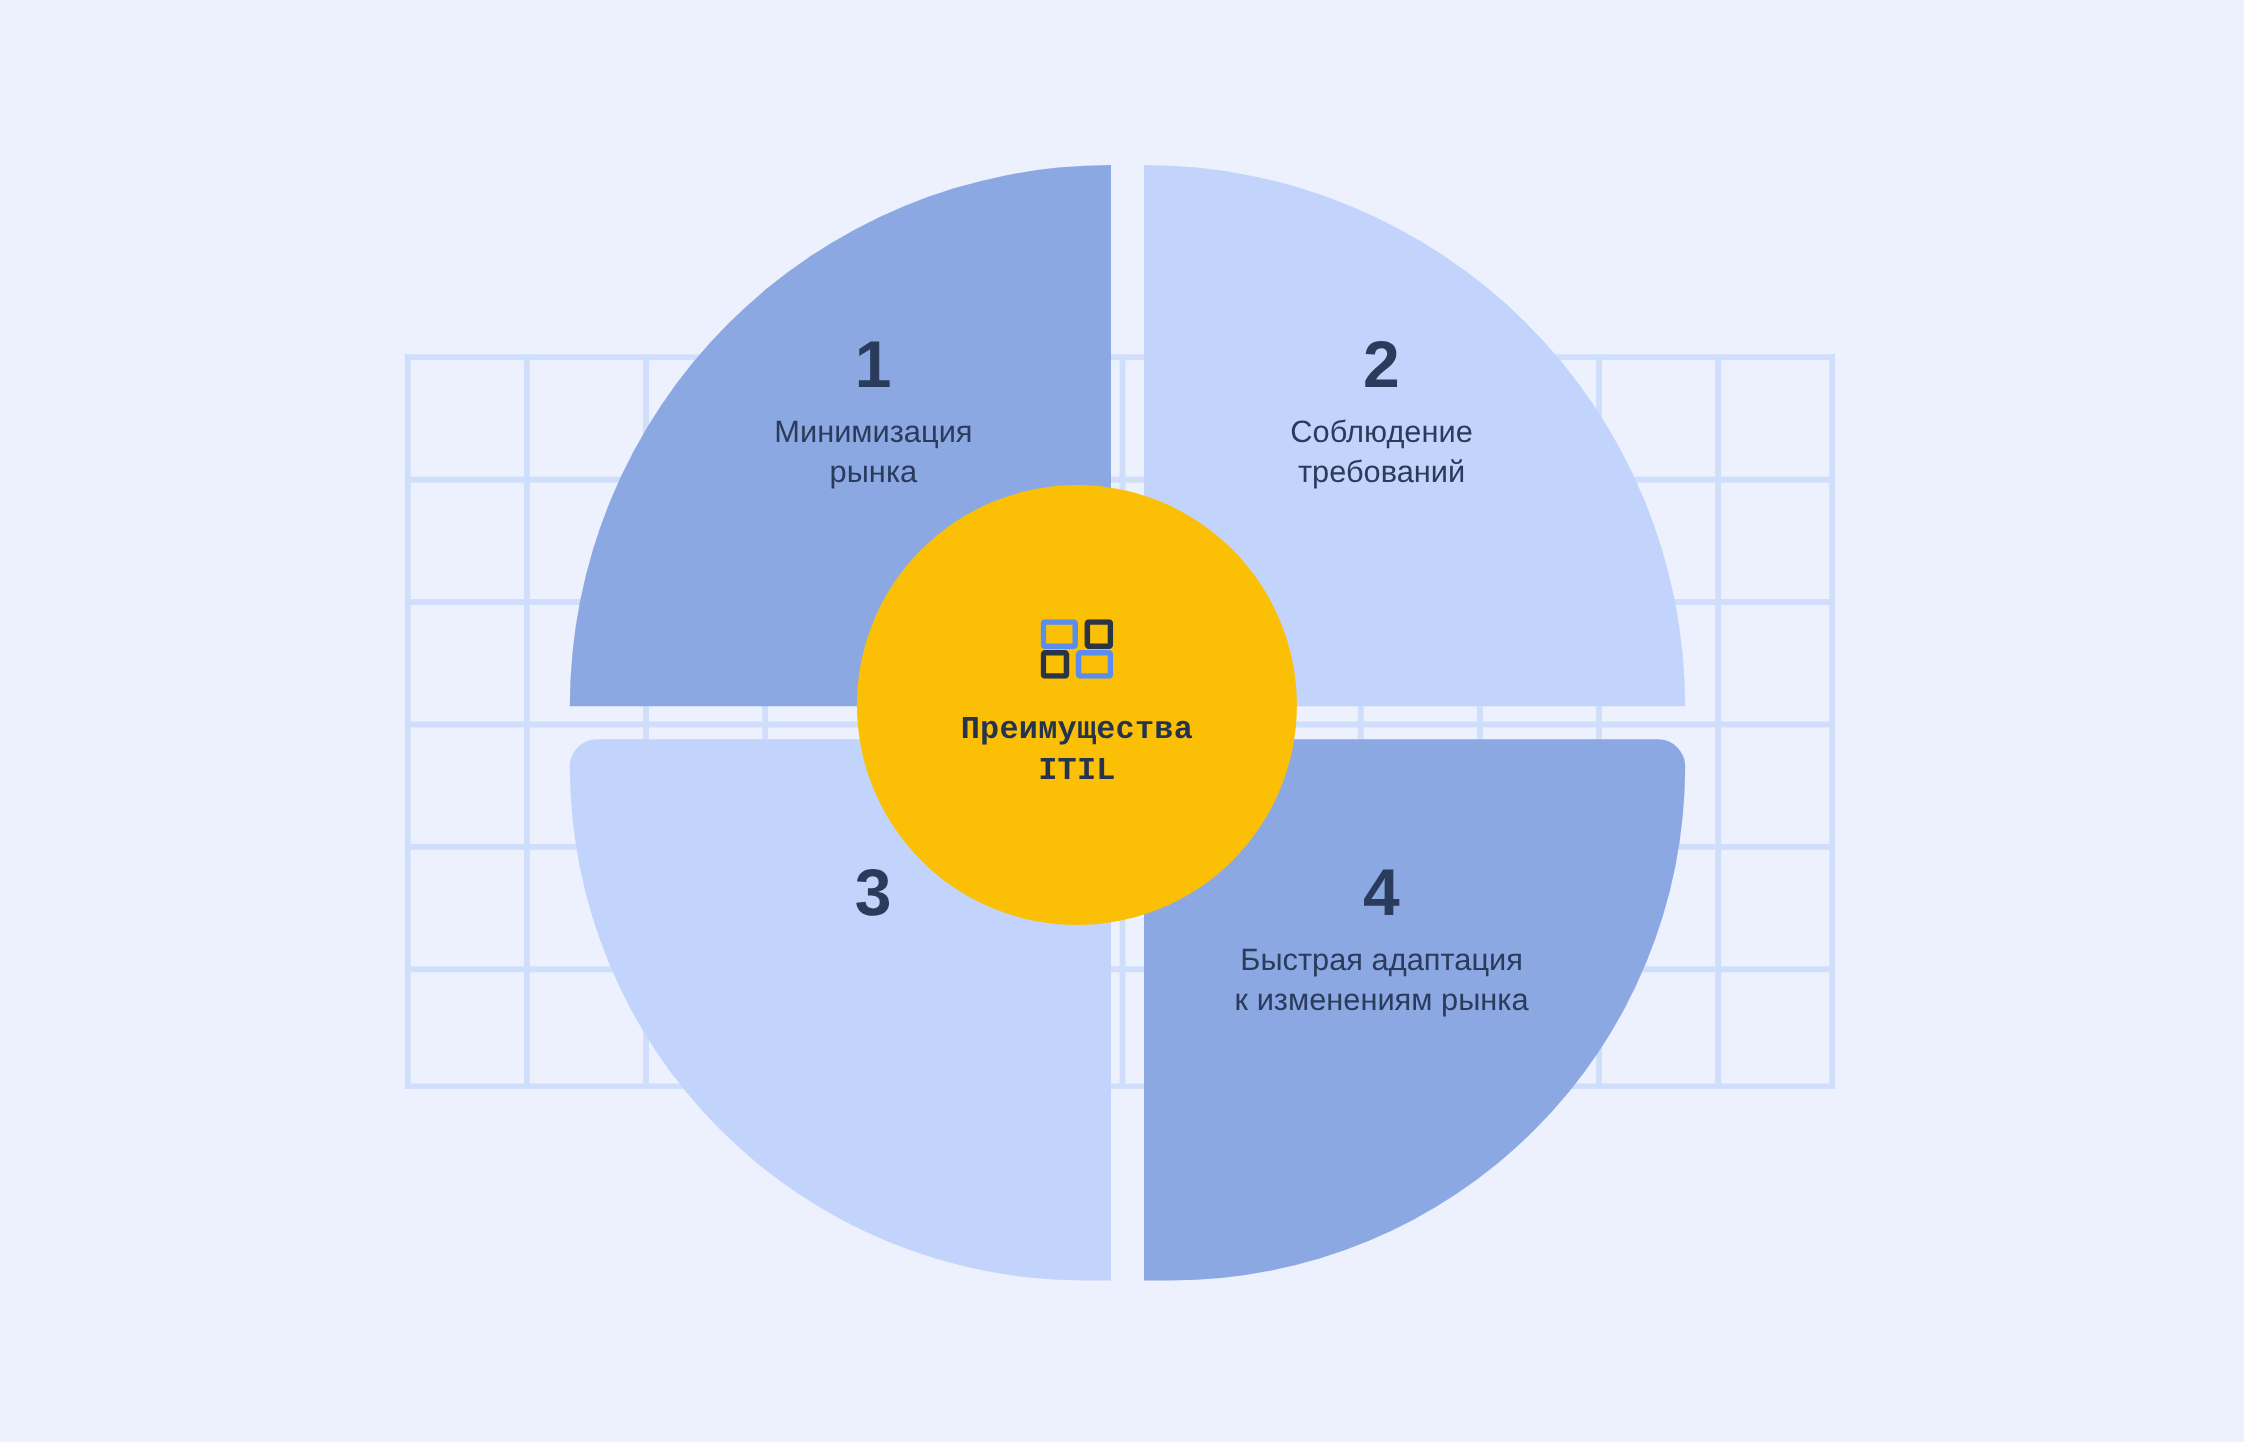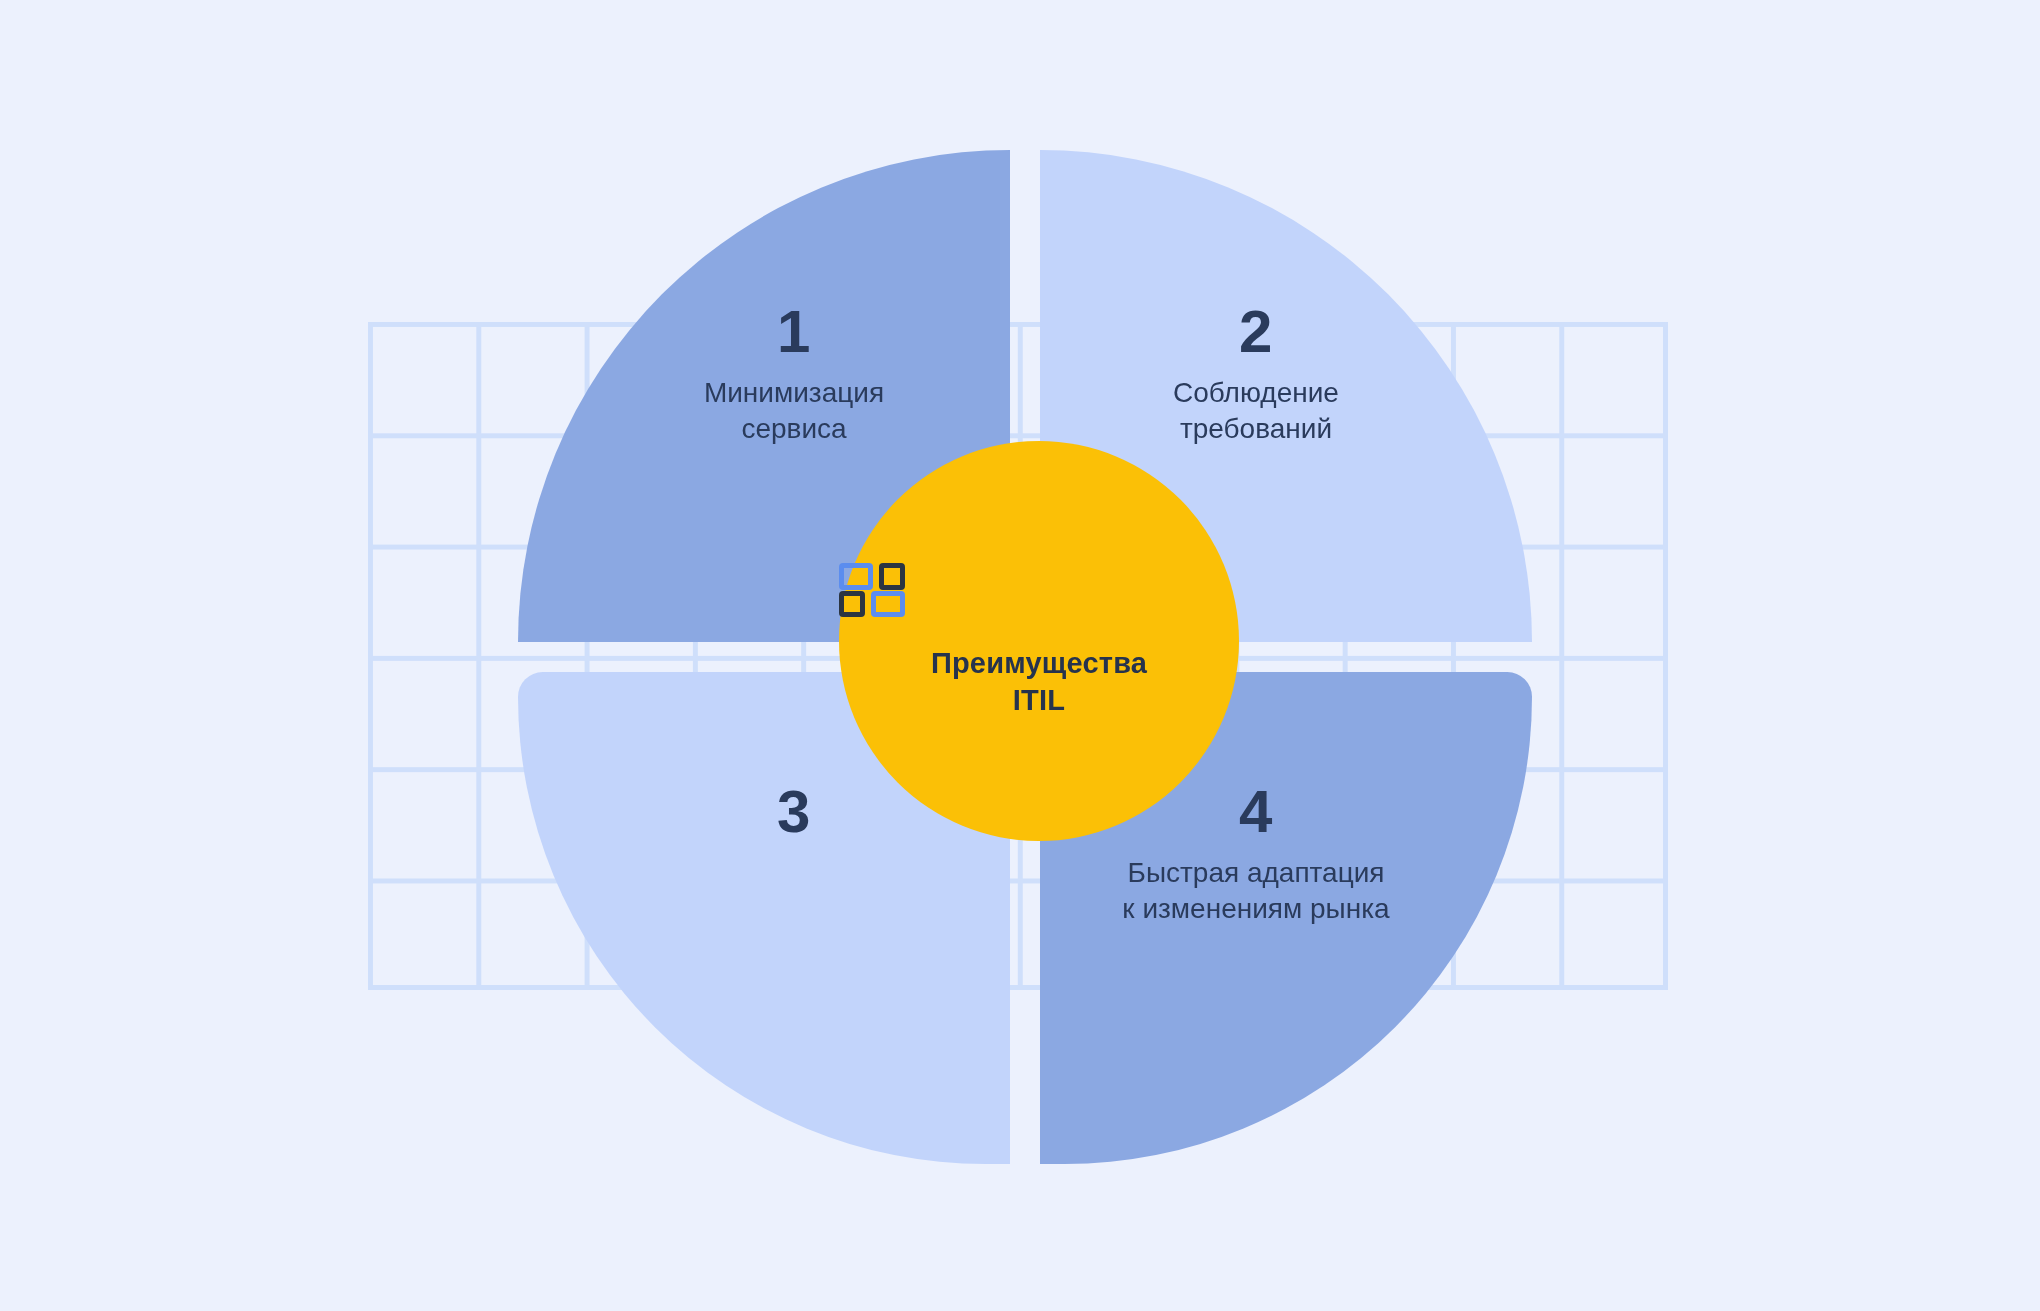--- a/index.html
+++ b/index.html
@@ -88,29 +88,31 @@
     white-space: pre-line;
   }
   .tp1 { left: 579px; top: 300px; }
   .tp2 { left: 1041px; top: 300px; }
   .tp3 { left: 579px; top: 780px; }
   .tp4 { left: 1041px; top: 780px; }
 
   
   #hub {
     position: absolute;
-    left: 839px;
+    left: 779px;
     top: 441px;
     width: 400px;
     height: 400px;
     border-radius: 50%;
     background: #FBC006;
     display: flex;
     flex-direction: column;
+    align-items: center;
     justify-content: center;
+    font-family: Liberation Mono, monospace;
   }
   #hub-icon {
     width: 66px;
     height: 54px;
     margin-bottom: 28px;
   }
   #hub-title {
     font-size: 29px;
     font-weight: bold;
     color: #26334D;
@@ -124,21 +126,21 @@
 <body>
 
 <div id="stage">
 
   <div id="grid-pattern"></div>
 
   <div class="petal petal-1"></div>
   <div class="petal-text tp1">
     <div class="petal-num">1</div>
     <div class="petal-label">Минимизация
-сервиса</div>
+рынка</div>
   </div>
 
   <div class="petal petal-2"></div>
   <div class="petal-text tp2">
     <div class="petal-num">2</div>
     <div class="petal-label">Соблюдение
 требований</div>
   </div>
 
   <div class="petal petal-3"></div>

